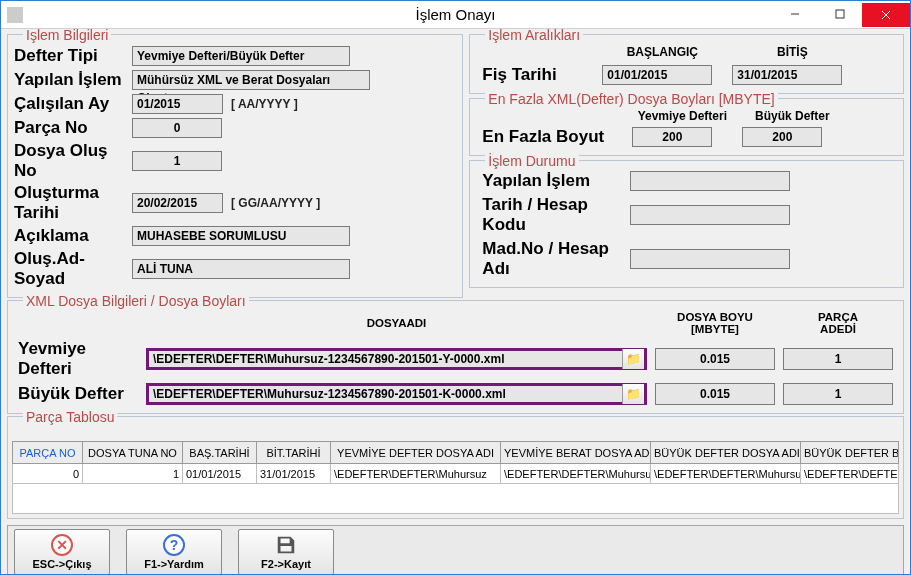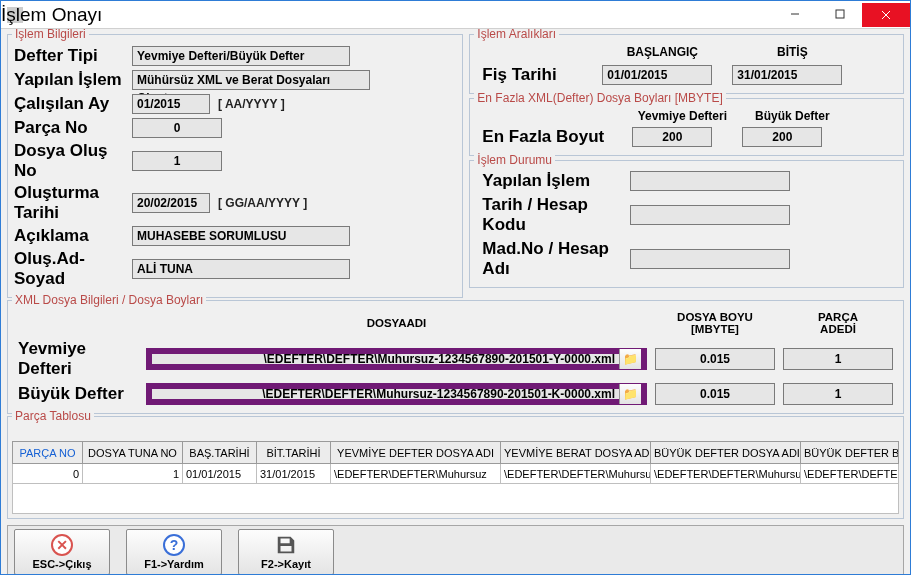--- a/index.html
+++ b/index.html
@@ -27,21 +27,22 @@
   }
   .titlebar .icon {
     width: 16px; height: 16px;
     margin: 0 6px;
     background: #ccc;
     display: inline-block;
   }
   .titlebar .title {
     position: absolute;
     left: 0; right: 0;
-    font-size: 19px;
+    text-align: center;
+    font-size: 15px;
     color: #000;
     pointer-events: none;
   }
   .winbtns { margin-left: auto; display: flex; }
   .winbtn {
     width: 45px; height: 22px;
     display: flex; align-items: center; justify-content: center;
     font-size: 13px; color: #333;
     font-family: Arial, sans-serif;
   }
@@ -56,25 +57,25 @@
     gap: 2px;
     overflow: hidden;
   }
   .fieldset {
     border: 1px solid #b9c6d6;
     position: relative;
     padding: 8px 6px 6px 6px;
   }
   .fieldset > .legend {
     position: absolute;
-    top: -8px; left: 4px;
+    top: -8px; left: 15px;
     padding: 0 3px;
     background: #f0f0f0;
     color: #b94a48;
-    font-size: 12px;
+    font-size: 14px;
   }
   .row2 { display: flex; gap: 6px; }
   .col1 { flex: 1.05; display: flex; flex-direction: column; gap: 4px;}
   .col2 { flex: 1; display: flex; flex-direction: column; gap: 4px;}
   .formrow {
     display: flex;
     align-items: center;
     margin: 2px 0;
     min-height: 22px;
   }
@@ -87,21 +88,21 @@
   .fval {
     border: 1px solid #7a7a7a;
     background: #e6e6e6;
     height: 20px;
     line-height: 18px;
     font-weight: bold;
     padding: 0 4px;
     font-size: 12px;
   }
   .fval.w220 { width: 218px; }
-  .fval.w90 { width: 78px; }
+  .fval.w90 { width: 91px; }
   .fval.w80 { width: 80px; text-align: center; }
   .fval.cnum { width: 90px; text-align: center; }
   .hint { margin-left: 8px; color: #222; font-weight: bold; }
 
   .hdrlbl { font-weight: bold; text-align: center; }
   .aralik-grid {
     display: grid;
     grid-template-columns: 110px 120px 120px;
     gap: 6px 10px;
     align-items: center;
@@ -131,25 +132,24 @@
   .xml-grid {
     display: grid;
     grid-template-columns: 120px 1fr 120px 110px;
     gap: 4px 8px;
     align-items: center;
     padding: 2px 4px;
   }
   .xml-grid .hdr { font-weight: bold; text-align: center; font-size: 11.5px; }
   .pathbox {
     display: flex;
-    border: 6px solid #701a75;
+    border: 3px solid #701a75;
     background: #e6e6e6;
     height: 22px;
     align-items: center;
-    text-align: right;
   }
   .pathbox .text { flex:1; padding: 0 4px; font-weight: bold; overflow: hidden; white-space: nowrap; }
   .pathbox .btn {
     width: 22px; height: 20px;
     border-left: 1px solid #999;
     background: linear-gradient(#fdfdfd,#e3e3e3);
     display: flex; align-items: center; justify-content: center;
   }
   .valbox {
     border: 1px solid #7a7a7a;

